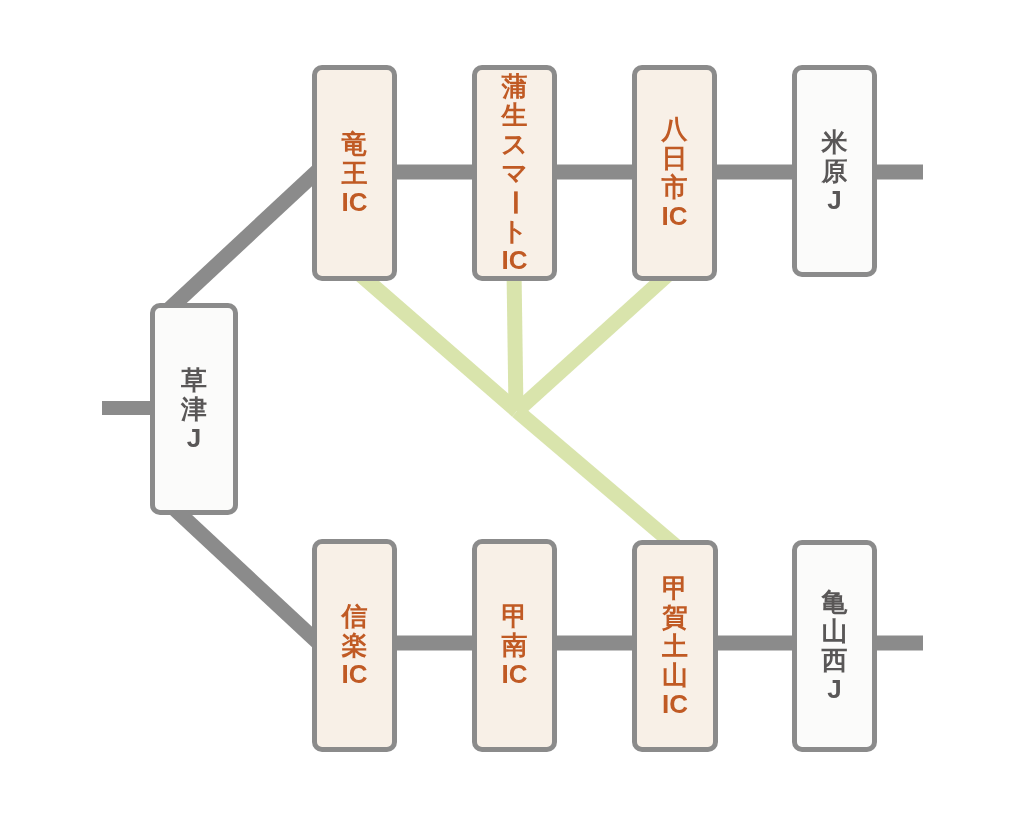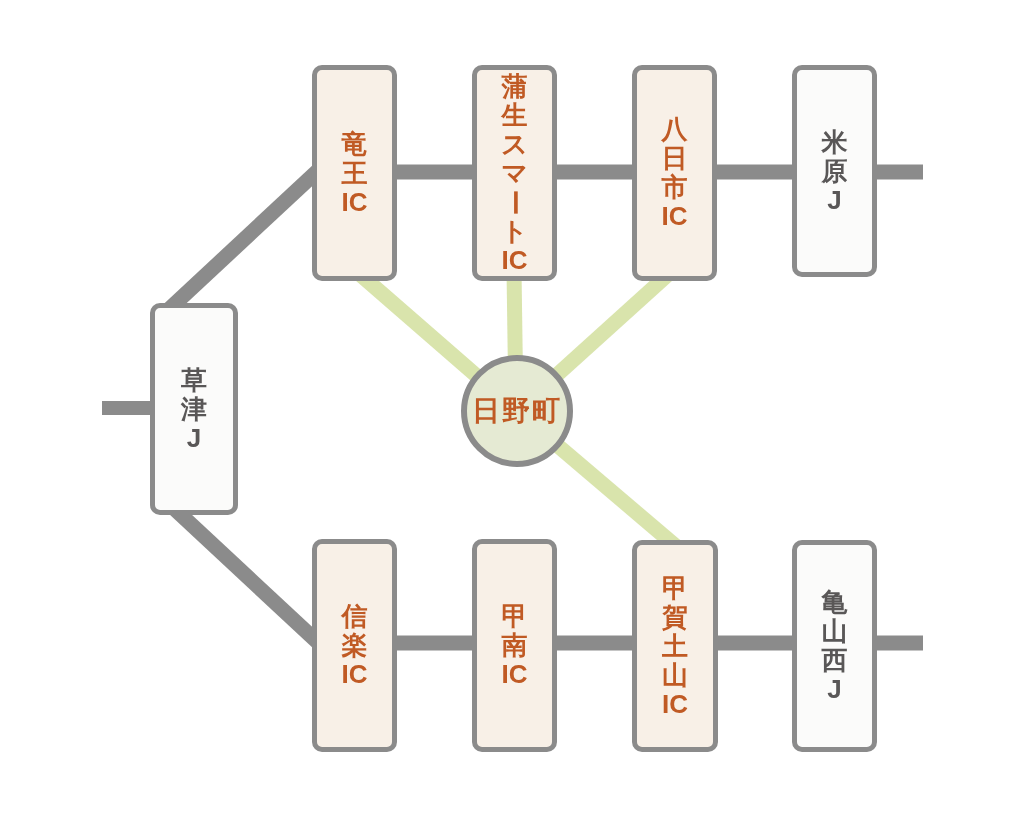--- a/index.html
+++ b/index.html
@@ -115,17 +115,14 @@
   </div>
   <div class="node jct" style="left:792px;top:540px;width:85px;height:212px;">
     <span class="vtext">
         <span class="vseg">亀</span>
         <span class="vseg">山</span>
         <span class="vseg">西</span>
         <span class="vseg">J</span>
       </span>
   </div>
 
-  <div class="hino-circle">
-    <span class="hino-label">日野町</span>
-  </div>
 
 </div>
 
 </body></html>

